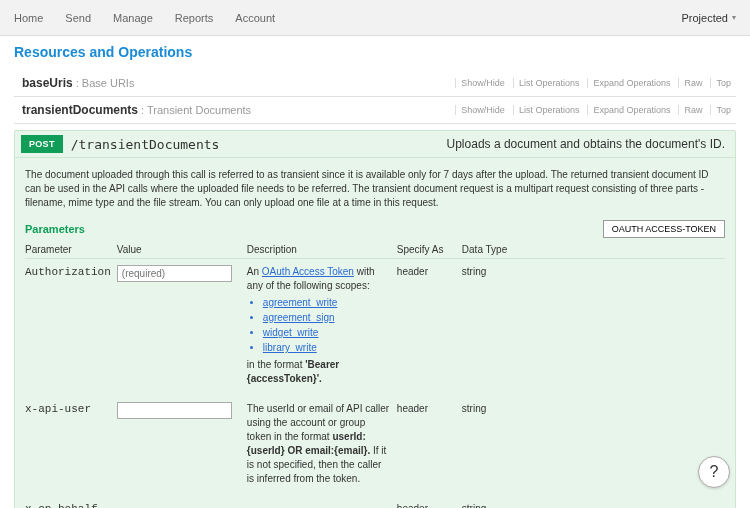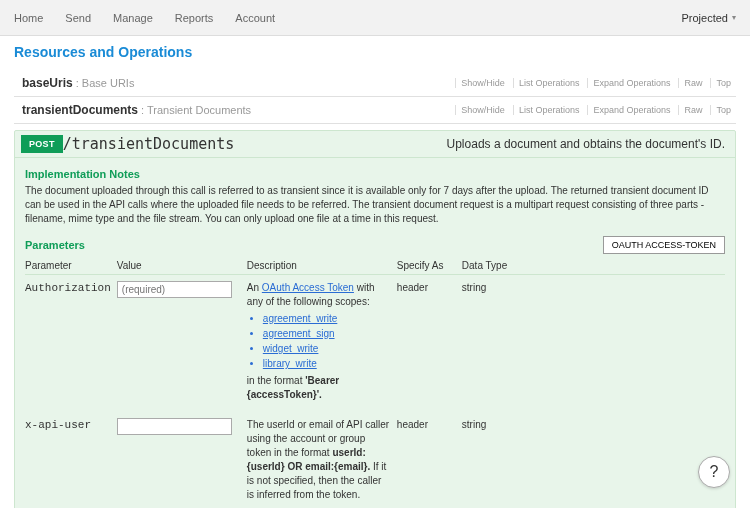--- a/index.html
+++ b/index.html
@@ -84,23 +84,24 @@
     .badge {
       background: #0f9d58;
       color: #fff;
       font-weight: bold;
       font-size: 9px;
       padding: 4px 8px;
       border-radius: 0;
       letter-spacing: 0.3px;
     }
     .op-path {
+      margin-left: 8px;
       color: #333;
       font-family: Consolas, monospace;
-      font-size: 15px;
+      font-size: 13px;
     }
     .op-bar .spacer { flex: 1; }
     .op-summary {
       color: #333;
       font-size: 12px;
       margin-right: 4px;
     }
     .op-body {
       padding: 10px 10px 18px 10px;
     }
@@ -235,21 +236,20 @@
 
   <div class="op-panel">
     <div class="op-bar">
       <span class="badge">POST</span>
       <span class="op-path">/transientDocuments</span>
       <span class="spacer"></span>
       <span class="op-summary">Uploads a document and obtains the document's ID.</span>
     </div>
 
     <div class="op-body">
-      <div class="impl-title">Implementation Notes</div>
       <div class="impl-notes">The document uploaded through this call is referred to as transient since it is available only for 7 days after the upload. The returned transient document ID can be used in the API calls where the uploaded file needs to be referred. The transient document request is a multipart request consisting of three parts - filename, mime type and the file stream. You can only upload one file at a time in this request.</div>
 
       <div class="params-row">
         <span class="params-title">Parameters</span>
         <button class="oauth-btn">OAUTH ACCESS-TOKEN</button>
       </div>
 
       <table class="ptable">
         <thead>
           <tr>

